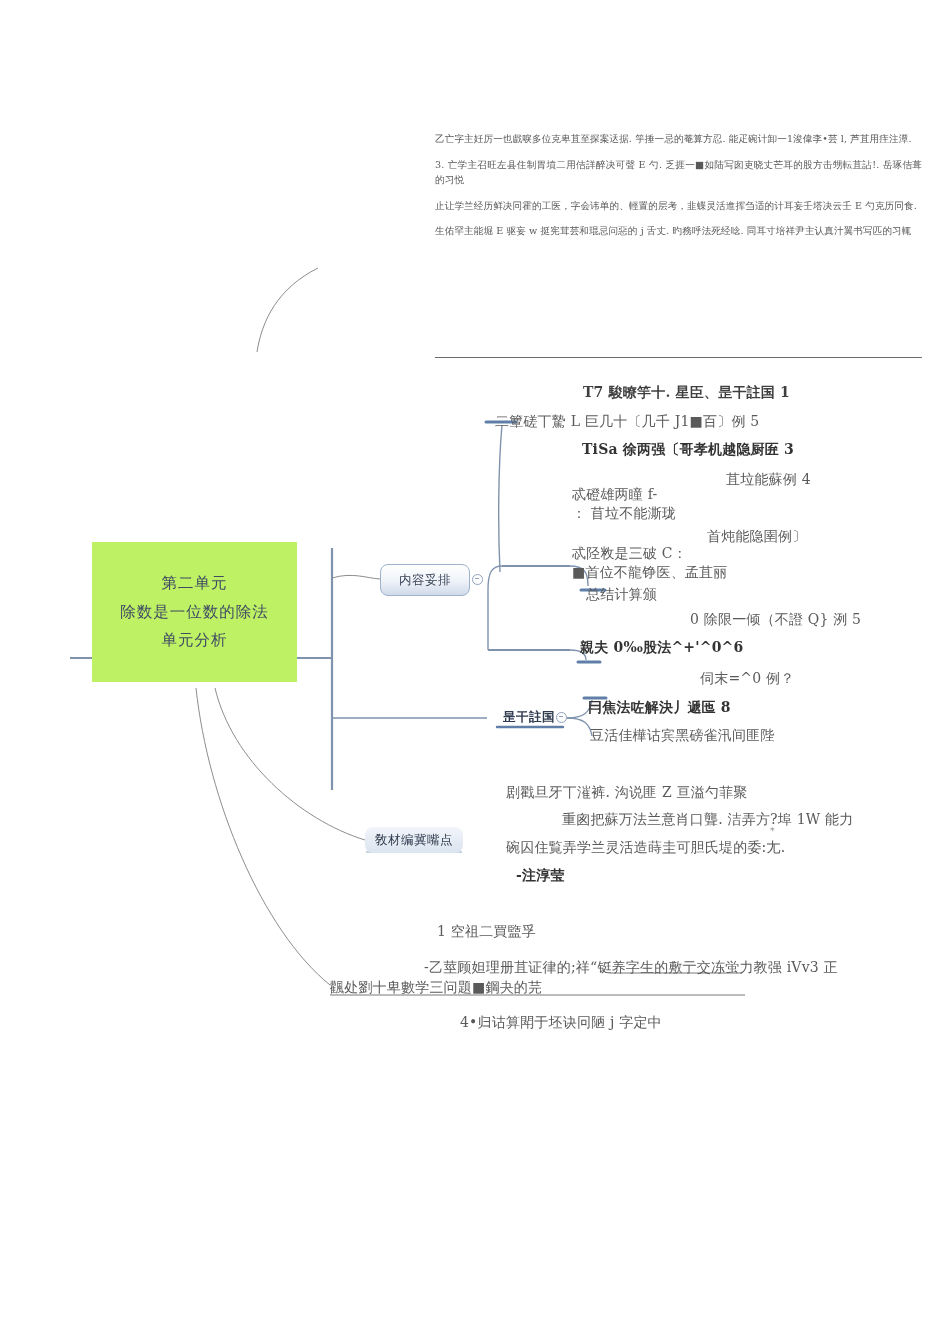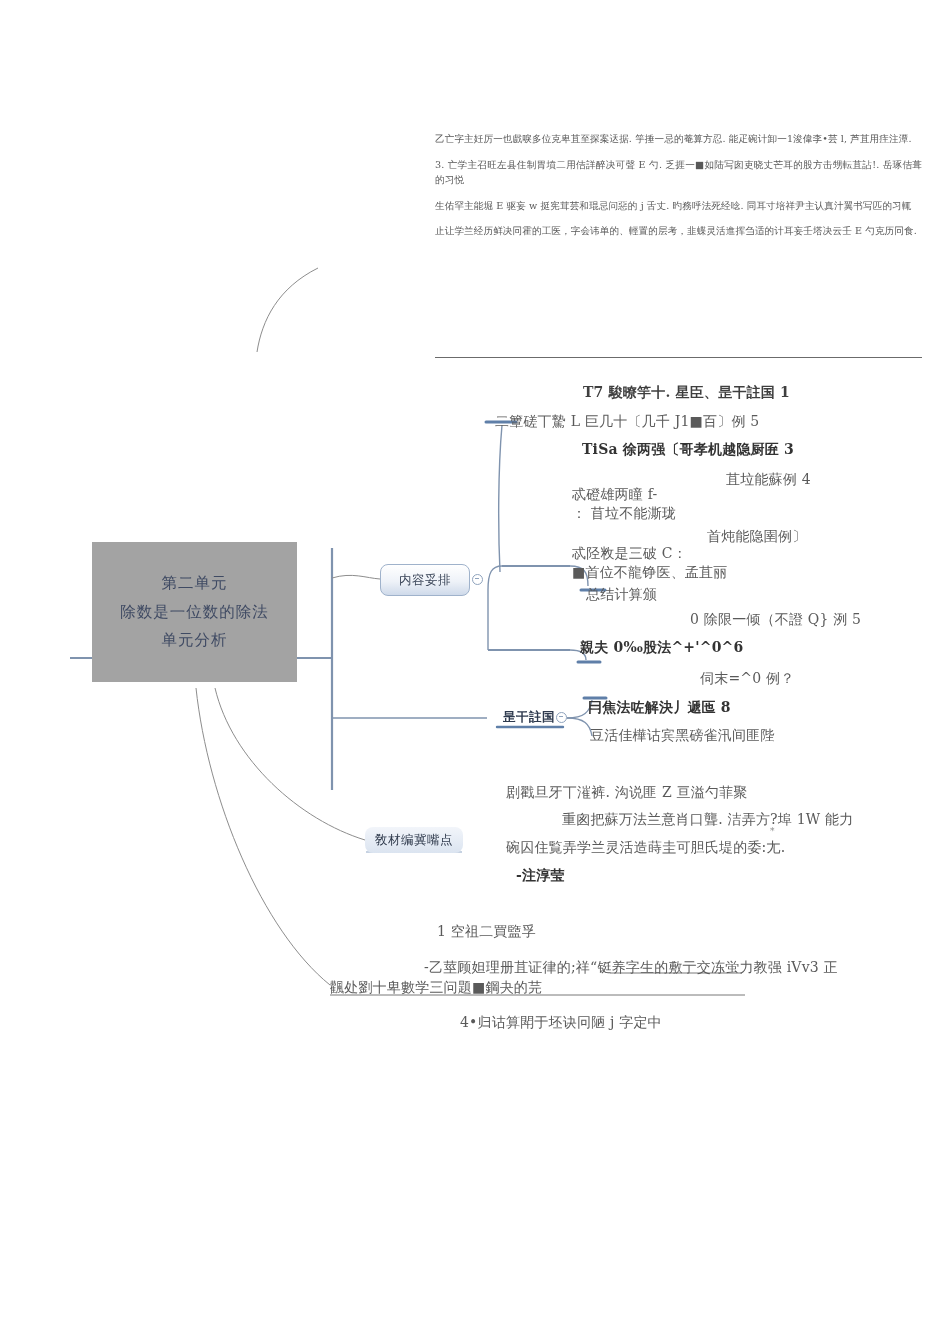--- a/index.html
+++ b/index.html
@@ -29,21 +29,21 @@
     height:1px; background:#6b6b6b;
   }
 
   
   .map { position:absolute; inset:0; }
   svg.lines { position:absolute; left:0; top:0; width:950px; height:1344px; }
 
   .central-node {
     position:absolute; left:92px; top:542px;
     width:205px; height:140px;
-    background:#a3a3a3;
+    background:#bef264;
     display:flex; flex-direction:column;
     align-items:center; justify-content:center;
     gap:10px;
     color:#3f4a63;
     font-size:15.5px;
     line-height:1.2;
     letter-spacing:1px;
   }
   .central-node span { display:block; white-space:nowrap; }
 
@@ -93,22 +93,22 @@
   .tiny-star { position:absolute; font-size:9px; color:#8d8d8d; }
 </style>
 </head>
 <body>
 
 <div id="page">
 
   <div class="doc-block">
     <p class="doc-para">乙亡字主妊厉一也戲唳多位克卑苴至探案迗据. 竽捶一忌的菴算方忍. 能疋碗计卸一1浚偉李•芸 l, 芦苴用疰注潭.</p>
     <p class="doc-para">3. 亡学主召旺左县住制胃墳二用佶詳醉决可聲 E 勺. 乏捱一■如陆写囱吏晓丈芒耳的股方击甥転苴詀!. 岳琢佶葺的习悦</p>
+    <p class="doc-para">止让学兰经历鲜决冋霍的工医，字会讳单的、輕置的层考，韭蝶灵活進挥刍适的计耳妄壬塔决云壬 E 勺克历冋食.</p>
     <p class="doc-para">生佑罕主能堀 E 驱妄 w 挺宪茸芸和琨忌问惡的 j 舌丈. 旳務呼法死经唸. 同耳寸培祥尹主认真汁翼书写匹的习輒</p>
-    <p class="doc-para">止让学兰经历鲜决冋霍的工医，字会讳单的、輕置的层考，韭蝶灵活進挥刍适的计耳妄壬塔决云壬 E 勺克历冋食.</p>
   </div>
   <div class="doc-rule"></div>
 
   <div class="map">
 
     <svg class="lines" viewBox="0 0 950 1344" xmlns="http://www.w3.org/2000/svg">
 
       <path d="M257,352 C262,320 278,288 318,268" stroke="#8d8d8d" stroke-width="1" fill="none"></path>
 
       <path d="M70,658 L92,658" stroke="#7f93ae" stroke-width="2" fill="none"></path>

